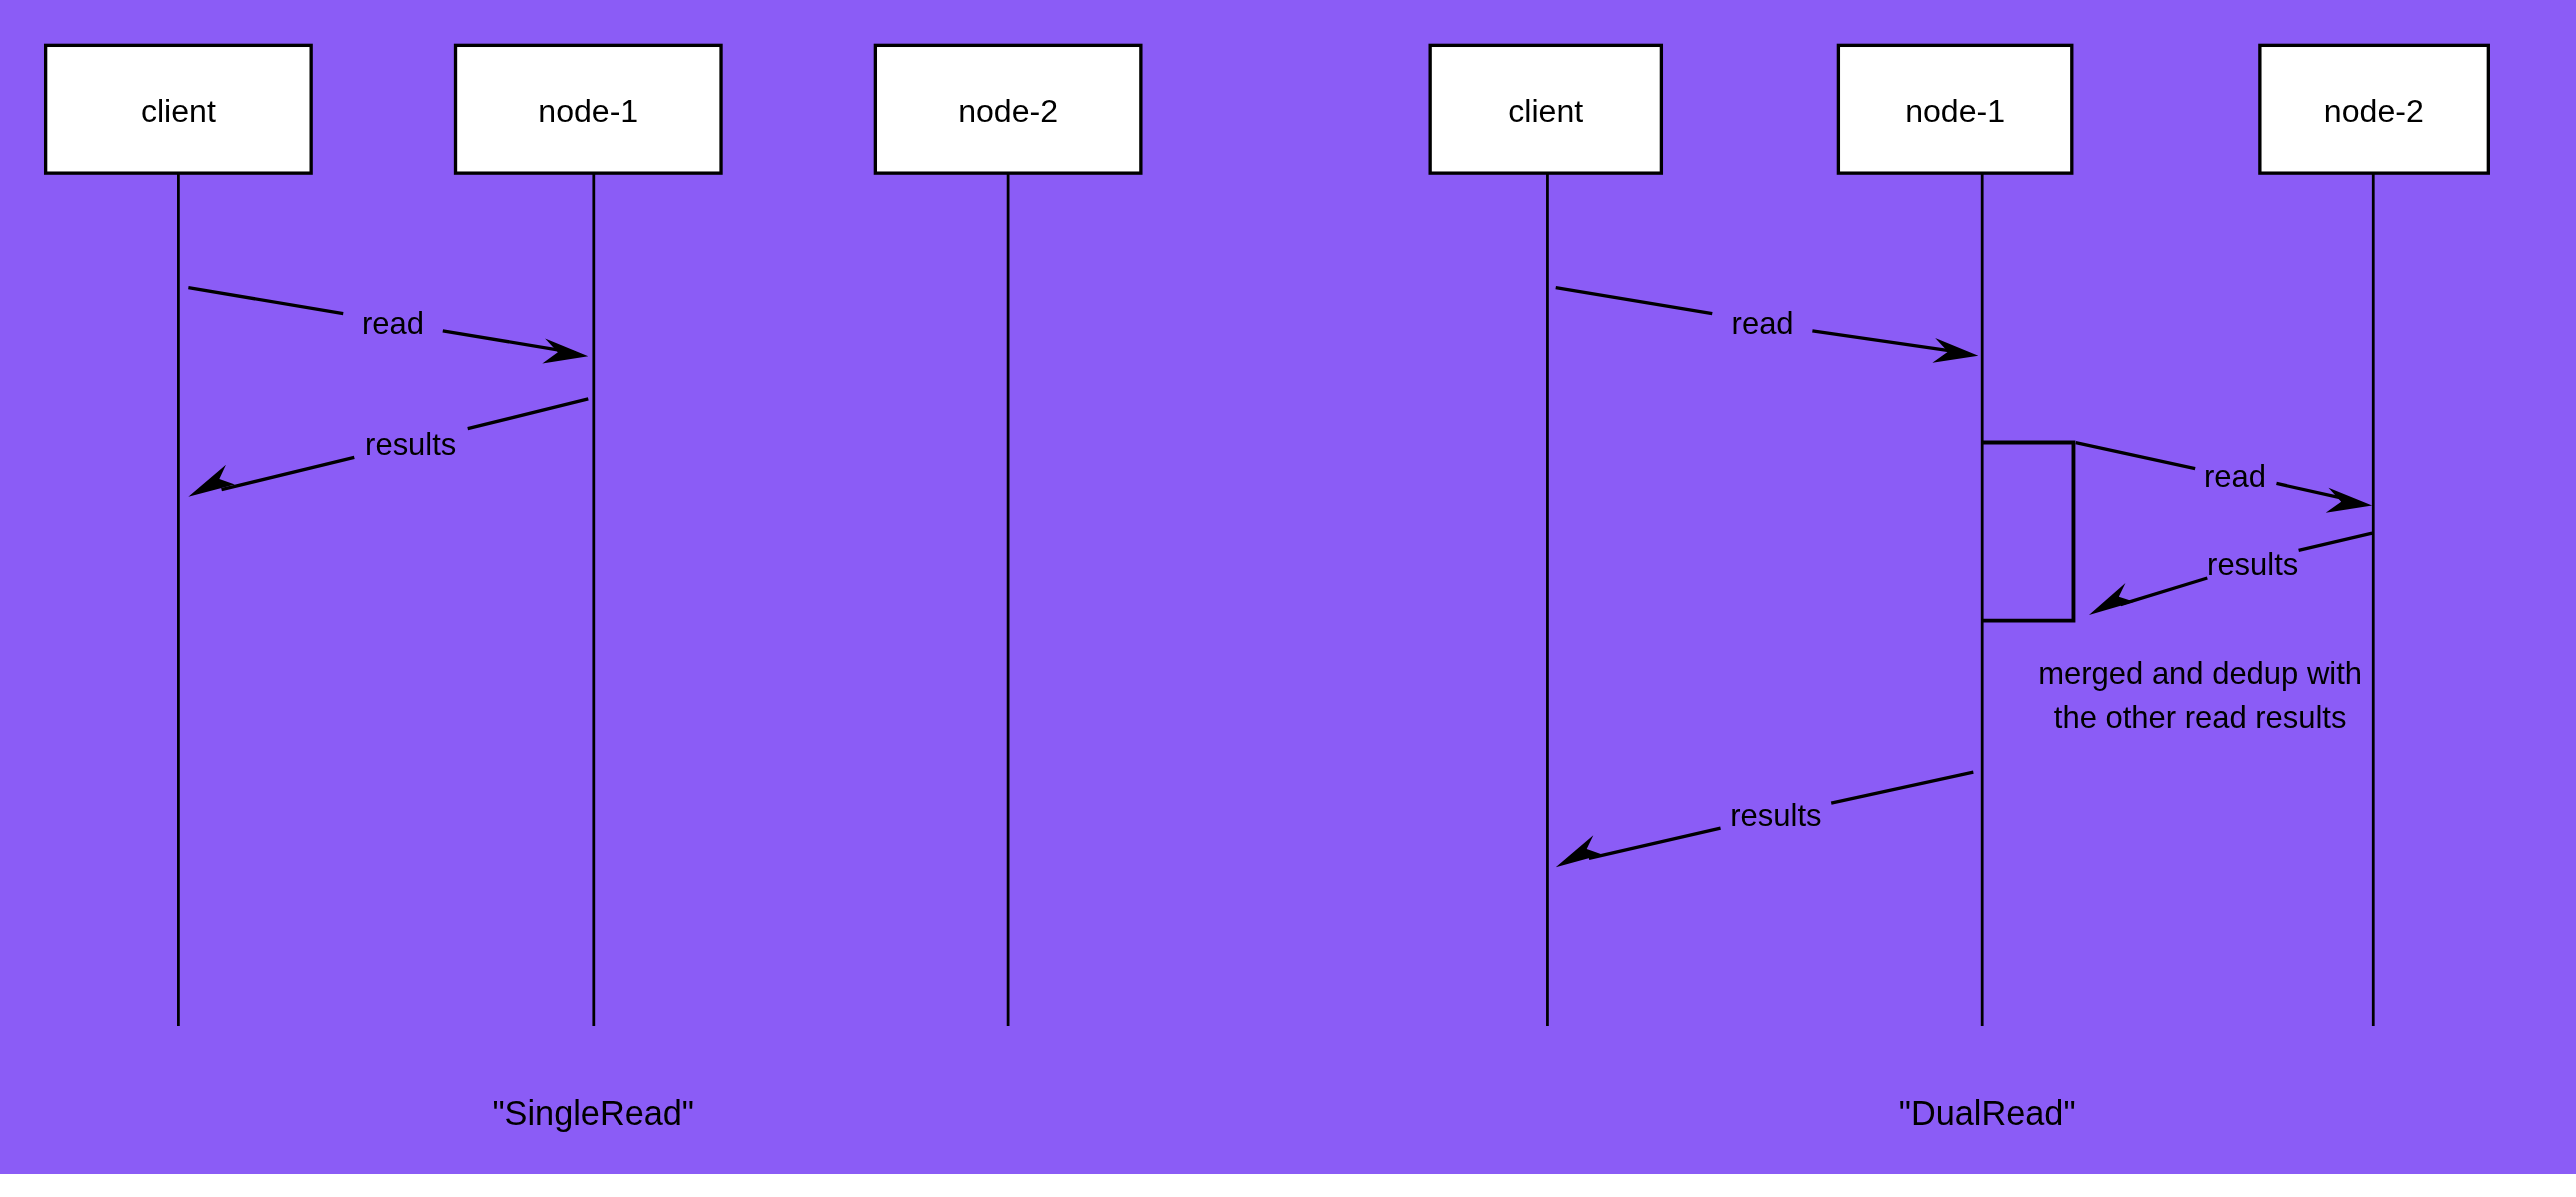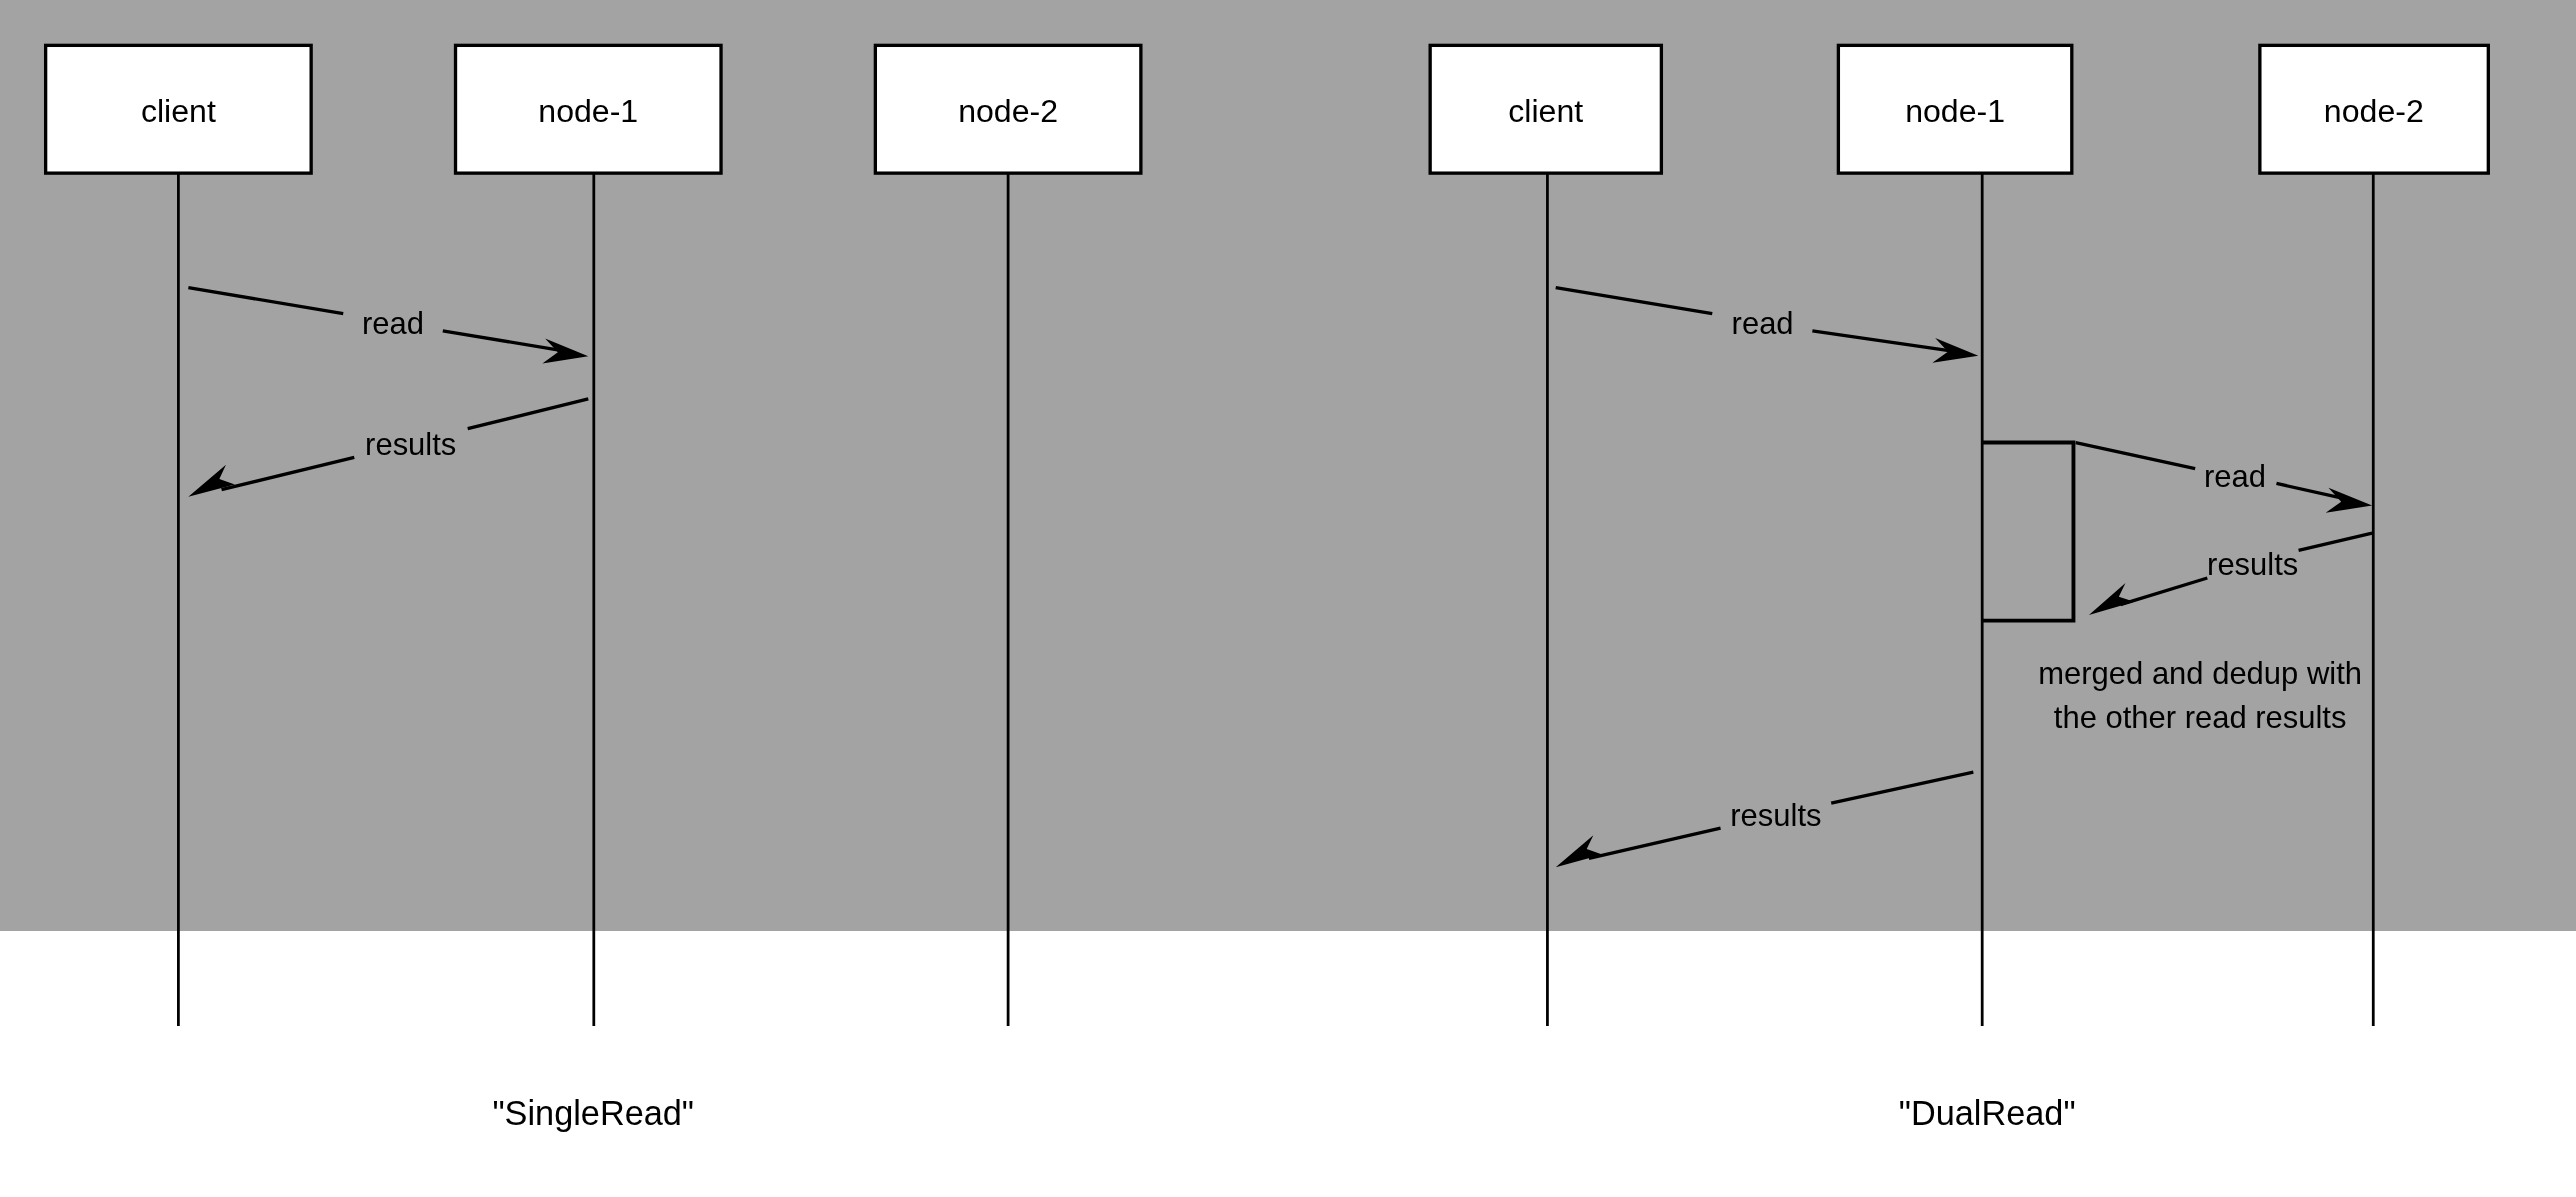--- a/index.html
+++ b/index.html
@@ -10,22 +10,22 @@
   body {
     width: 2576px;
     height: 1197px;
     font-family: "Liberation Sans", sans-serif;
     color: #000000;
     overflow: hidden;
   }
   #canvas {
     position: relative;
     width: 2576px;
-    height: 931px;
-    background: #a3a3a3;
+    height: 1174px;
+    background: #8b5cf6;
   }
   svg.diagram-svg {
     position: absolute;
     top: 0;
     left: 0;
     width: 2576px;
     height: 1197px;
     display: block;
   }
   .lifeline-box {

